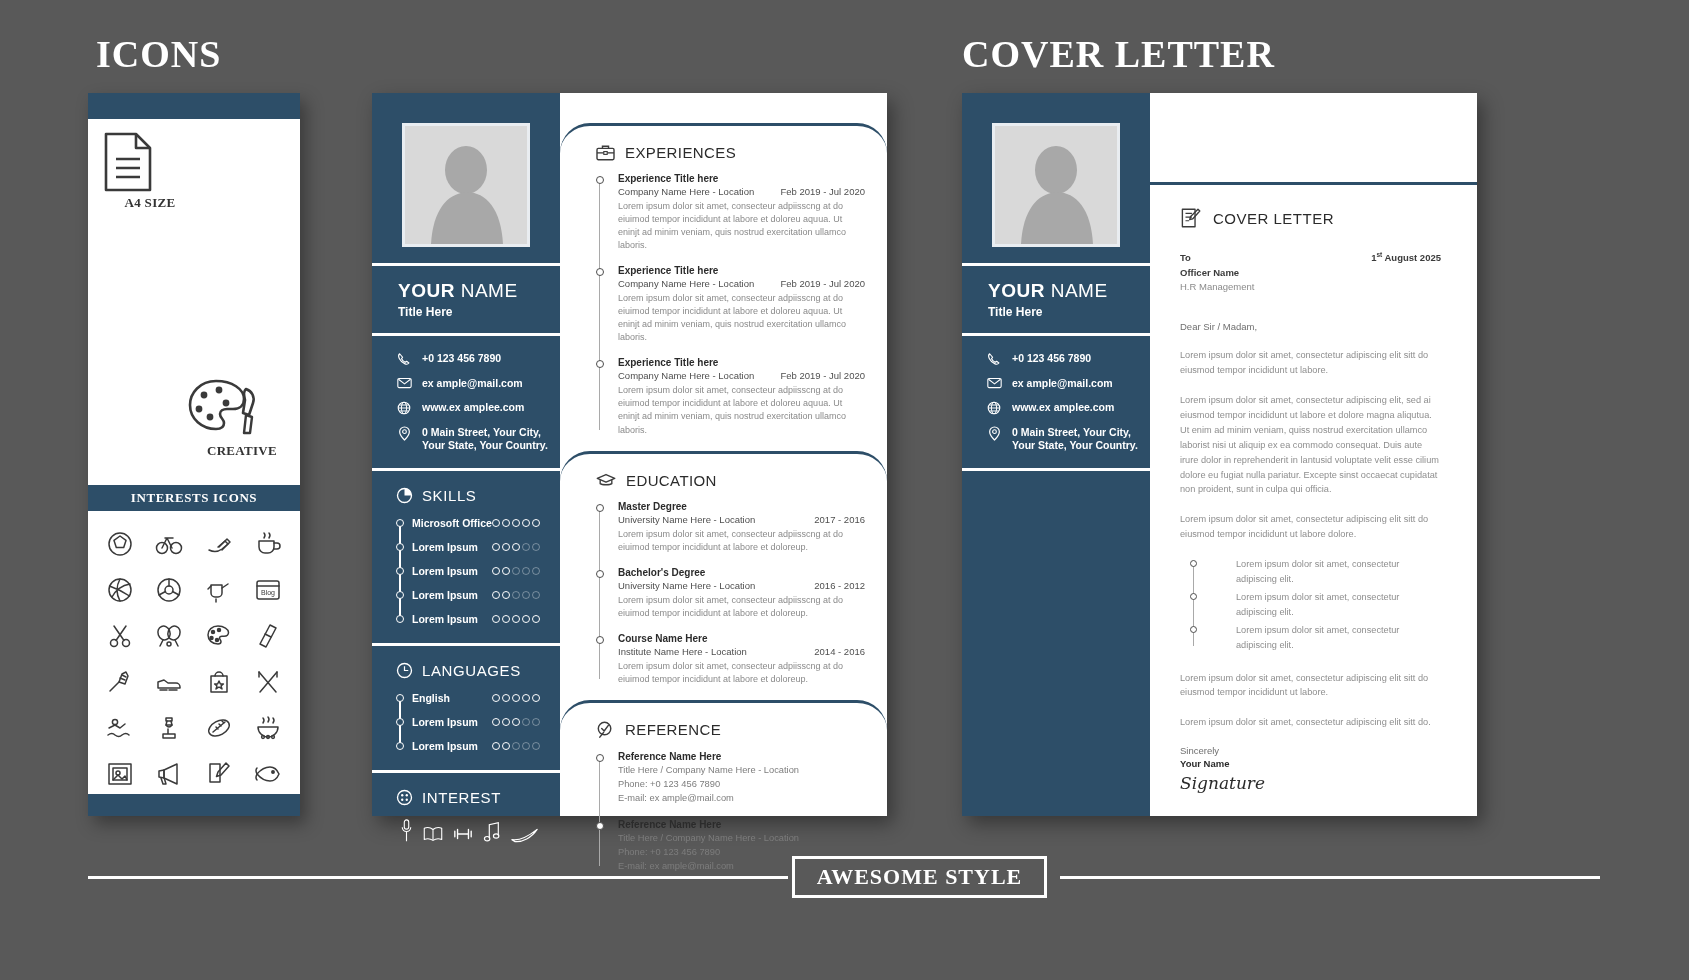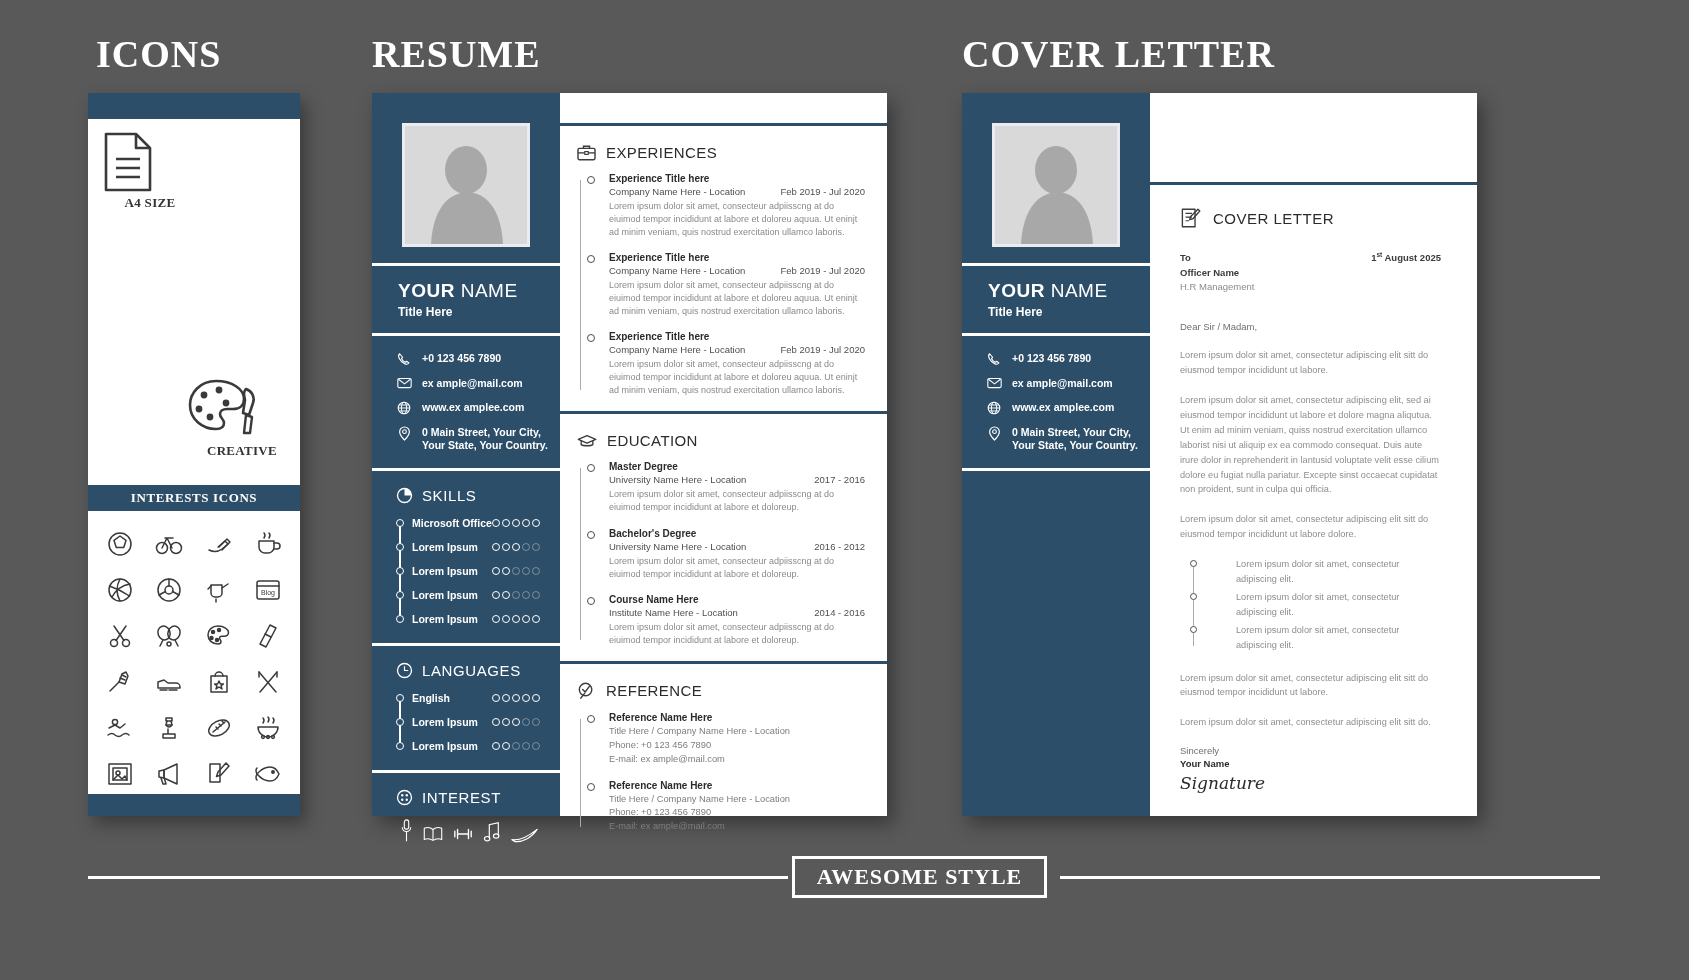--- a/index.html
+++ b/index.html
@@ -79,26 +79,26 @@
   }
   .rate-row .rl { font-size: 10.5px; font-weight: bold; flex: 1; }
   .dots { display:flex; gap: 2px; }
   .dot { width: 8px; height: 8px; border-radius: 50%; border: 1.4px solid rgba(255,255,255,.35); }
   .dot.on { border-color: #ffffff; }
   .tline { position:absolute; left: 3.2px; top: 8px; bottom: 8px; width: 1.4px; background: #fff; }
 
   .interest-icons { display:flex; align-items:flex-end; gap: 10px; padding-left: 4px; }
 
   
-  .rsec { padding: 18px 22px 14px 17px; border-top: 3px solid #2d4e68; }
+  .rsec { padding: 18px 22px 14px 36px; border-top: 3px solid #2d4e68; border-radius: 30px; }
   .rsec:first-child { border-top: none; }
   .rhead { display:flex; align-items:center; gap: 10px; margin-bottom: 12px; }
   .rhead .t { font-size: 15px; color: #2b2b2b; letter-spacing: .4px; }
   .items { position: relative; padding-left: 22px; }
-  .item { position: relative; margin-bottom: 13px; margin-left: 10px; }
+  .item { position: relative; margin-bottom: 13px; }
   .item:last-child { margin-bottom: 0; }
   .item .bullet {
     position:absolute; left: -22px; top: 3px;
     width: 8px; height: 8px; border: 1.3px solid #4d4d4d; border-radius: 50%; background: #fff;
   }
   .item .it { font-size: 10px; font-weight: bold; color: #2b2b2b; margin-bottom: 2px; }
   .item .sub { display:flex; justify-content: space-between; font-size: 9.5px; color: #4f4f4f; margin-bottom: 3px; gap: 10px; }
   .item .sub .sl { font-weight: normal; }
   .item .sub .sd { white-space: nowrap; }
   .item .desc { font-size: 9px; color: #8a8a8a; line-height: 1.45; }
@@ -143,21 +143,20 @@
     font-size: 22px; letter-spacing: 1px;
   }
   svg { display:block; }
 </style>
 </head>
 <body>
 
 <div class="stage">
 
   <div class="big-title" style="left:96px; top:32px;">ICONS</div>
-  <div class="big-title" style="left:372px; top:32px;">RESUME</div>
   <div class="big-title" style="left:962px; top:32px;">COVER LETTER</div>
 
   <div class="panel" id="icons-panel">
     <div class="cap"></div>
 
     <div class="feature-area">
 
       <div class="feature" style="left:14px; top:12px; width:96px;">
         <span>
           <svg width="52" height="62" viewBox="0 0 52 62">

